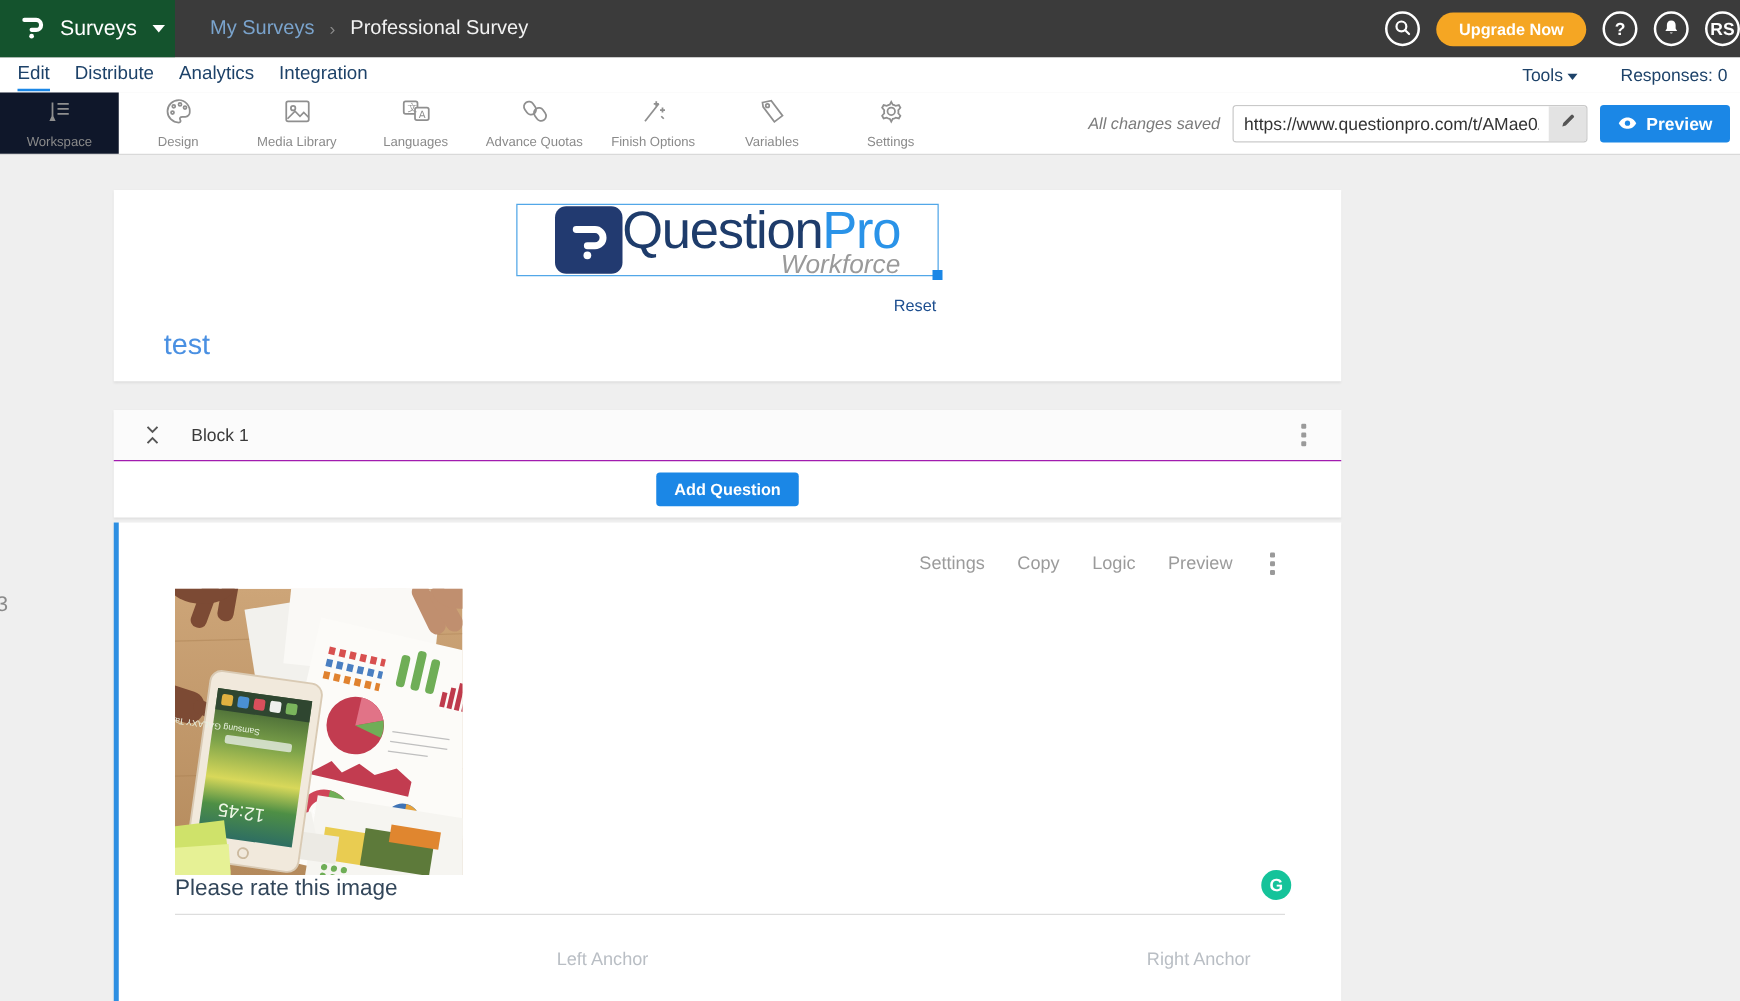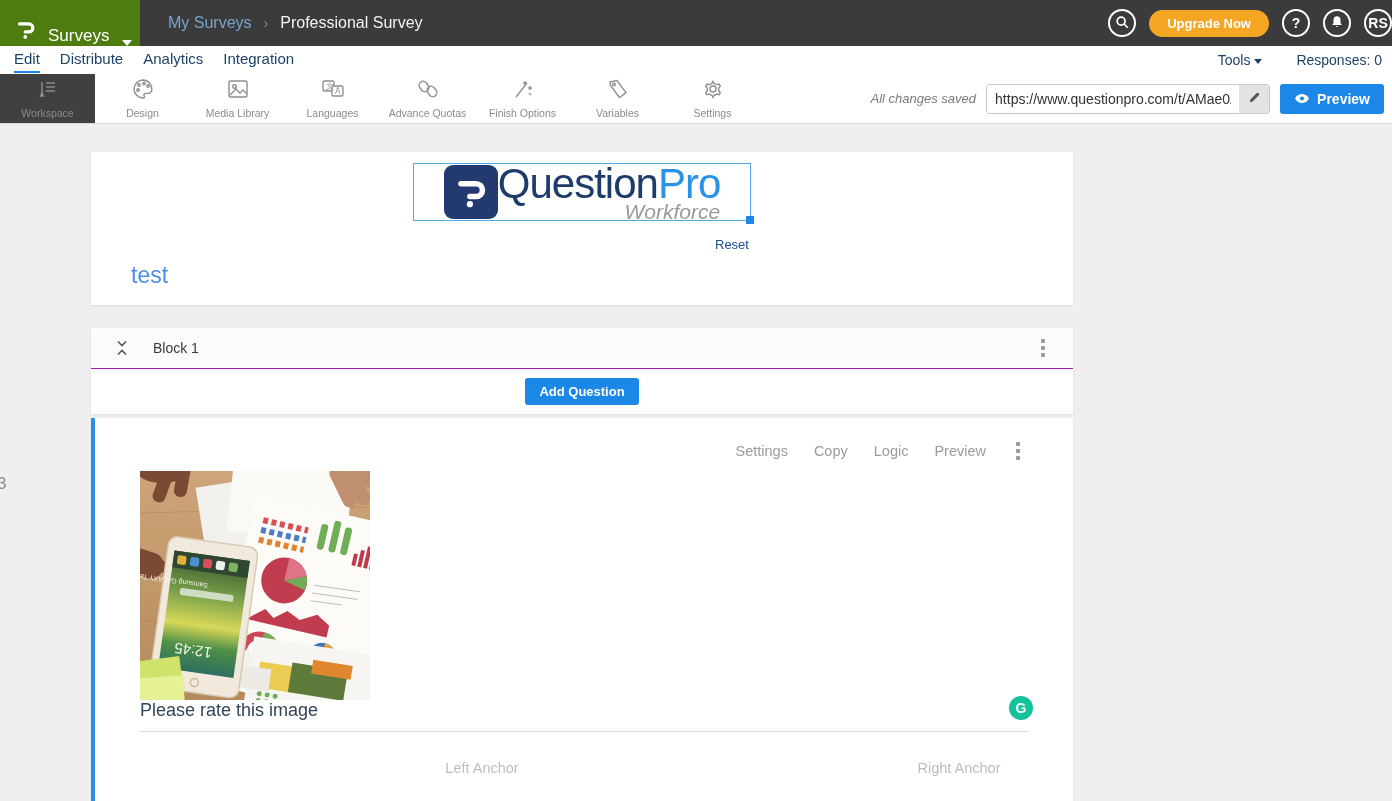--- a/index.html
+++ b/index.html
@@ -1,21 +1,21 @@
 <!DOCTYPE html>
 <html><head>
 <meta charset="utf-8">
 <style>
   * { margin:0; padding:0; box-sizing:border-box; }
   html,body { width:1392px; height:801px; overflow:hidden; font-family:"Liberation Sans", sans-serif; background:#efefef; }
   .stage { position:relative; width:1392px; height:801px; }
 
   
   .topbar { position:absolute; left:0; top:0; width:1392px; height:46px; background:#3b3b3b; display:flex; align-items:center; }
-  .brand { width:140px; height:46px; background:#4d7c0f; display:flex; align-items:flex-end; gap:9px; padding-left:13px; cursor:pointer; flex:none; }
+  .brand { width:140px; height:46px; background:#14532d; display:flex; align-items:center; gap:9px; padding-left:13px; cursor:pointer; flex:none; }
   .brand-label { color:#fff; font-size:17px; }
   .caret-down { width:0; height:0; border-left:5px solid transparent; border-right:5px solid transparent; border-top:6px solid #fff; margin-left:4px; }
   .crumbs { display:flex; align-items:center; gap:12px; margin-left:28px; font-size:16px; }
   .crumb-parent { color:#7aa3cc; cursor:pointer; }
   .crumb-sep { color:#8a8a8a; font-size:14px; }
   .crumb-current { color:#f2f2f2; }
   .top-actions { margin-left:auto; display:flex; align-items:center; gap:13px; }
   .circle-btn { width:28px; height:28px; border:2px solid #fff; border-radius:50%; display:flex; align-items:center; justify-content:center; color:#fff; font-size:14px; font-weight:bold; cursor:pointer; background:transparent; }
   .upgrade-btn { background:#f5a623; color:#fff; font-size:13px; font-weight:bold; border:none; border-radius:14px; padding:6px 18px; cursor:pointer; }
 
@@ -24,21 +24,21 @@
   .tab { color:#1d4269; margin-left:0; padding:3px 0 4px; cursor:pointer; }
   .tab + .tab { margin-left:20px; }
   .tabs-wrap { display:flex; margin-left:14px; }
   .tab.active { border-bottom:2px solid #1b87e6; }
   .tabs-right { margin-left:auto; display:flex; align-items:center; gap:34px; padding-right:10px; font-size:14px; color:#1d4269; }
   .tools-caret { display:inline-block; width:0; height:0; border-left:4px solid transparent; border-right:4px solid transparent; border-top:5px solid #1d4269; margin-left:4px; vertical-align:middle; }
 
   
   .toolbar { position:absolute; left:0; top:74px; width:1392px; height:50px; background:#fff; border-bottom:1px solid #d9d9d9; display:flex; align-items:stretch; }
   .tool-item { width:95px; display:flex; flex-direction:column; align-items:center; justify-content:center; gap:3px; cursor:pointer; color:#8a8a8a; }
-  .tool-item.active { background:#404040; }
+  .tool-item.active { background:#0f172a; }
   .tool-item svg { stroke:#8f8f8f; fill:none; stroke-width:1.4; }
   .tool-label { font-size:10.5px; color:#8a8a8a; white-space:nowrap; }
   .toolbar-right { margin-left:auto; display:flex; align-items:center; gap:10px; padding-right:8px; }
   .save-status { font-style:italic; color:#7b7b7b; font-size:13px; }
   .url-wrap { display:flex; align-items:stretch; border:1px solid #c9c9c9; border-radius:3px; overflow:hidden; height:30px; }
   .url-input { border:none; outline:none; width:252px; padding:0 8px; font-size:14px; color:#333; font-family:"Liberation Sans",sans-serif; }
   .url-edit { width:30px; background:#e3e3e3; display:flex; align-items:center; justify-content:center; cursor:pointer; }
   .preview-btn { background:#1b87e6; border:none; color:#fff; font-size:14px; font-weight:bold; border-radius:3px; height:30px; padding:0 14px; display:flex; align-items:center; gap:7px; cursor:pointer; }
 
   

